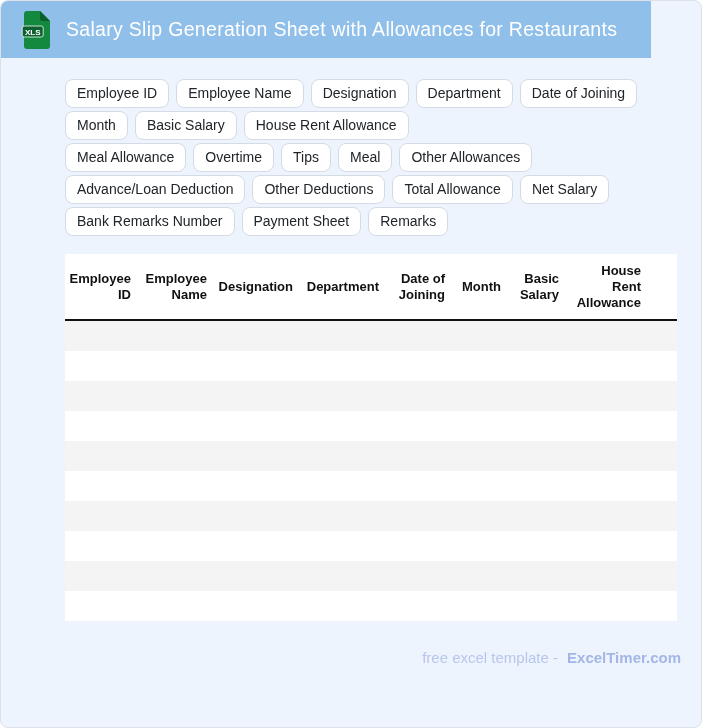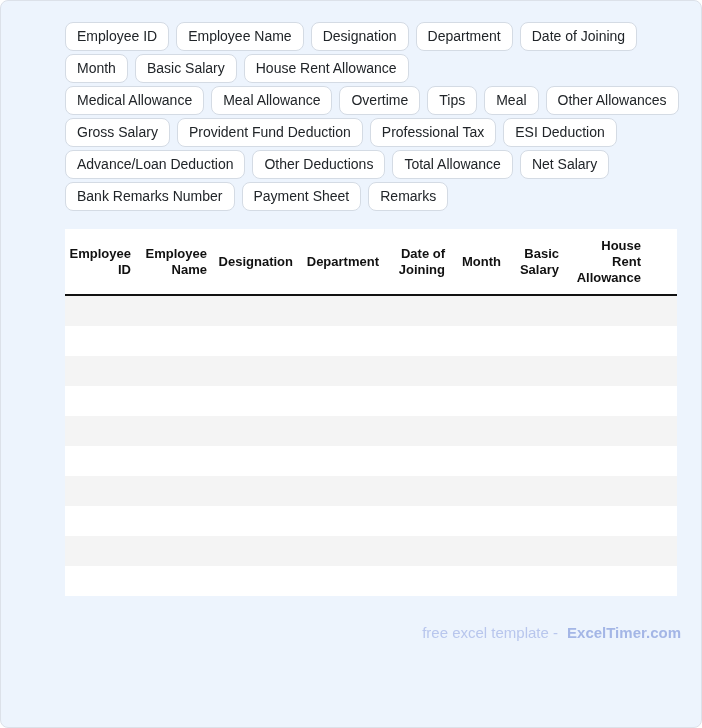--- a/index.html
+++ b/index.html
@@ -58,47 +58,49 @@
     font-size:15px;
   }
   .footer-prefix{color:var(--footer-prefix);}
   .footer-brand{color:var(--footer-brand);font-weight:bold;margin-left:9px;text-decoration:none;cursor:pointer;}
 </style>
 </head>
 <body>
 
 <div class="card">
 
+  <div class="header-bar">
+    <svg class="file-icon" viewBox="0 0 30 40" aria-hidden="true">
+      <path d="M6 1 h13 l10 10 v25 a3 3 0 0 1 -3 3 H6 a3 3 0 0 1 -3 -3 V4 a3 3 0 0 1 3 -3 Z" fill="var(--icon-green)"></path>
+      <path d="M19 1 l10 10 h-8 a2 2 0 0 1 -2 -2 Z" fill="var(--icon-fold)"></path>
+      <rect x="1.2" y="16" width="21" height="11" rx="2" fill="var(--icon-badge)" stroke="#dceee2" stroke-width="0.9"></rect>
+      <text x="11.7" y="24.6" text-anchor="middle" font-family="Liberation Sans, sans-serif" font-size="8" font-weight="bold" fill="#ffffff">XLS</text>
+    </svg>
+    <div class="page-title">Salary Slip Generation Sheet with Allowances for Restaurants</div>
+  </div>
 
   <div class="chips-section">
       <div class="chip-row">
         <button class="chip">Employee ID</button>
         <button class="chip">Employee Name</button>
         <button class="chip">Designation</button>
         <button class="chip">Department</button>
         <button class="chip">Date of Joining</button>
       </div>
       <div class="chip-row">
         <button class="chip">Month</button>
         <button class="chip">Basic Salary</button>
         <button class="chip">House Rent Allowance</button>
       </div>
       <div class="chip-row">
-        <button class="chip">Medical Allowance</button>
         <button class="chip">Meal Allowance</button>
         <button class="chip">Overtime</button>
         <button class="chip">Tips</button>
         <button class="chip">Meal</button>
         <button class="chip">Other Allowances</button>
-      </div>
-      <div class="chip-row">
-        <button class="chip">Gross Salary</button>
-        <button class="chip">Provident Fund Deduction</button>
-        <button class="chip">Professional Tax</button>
-        <button class="chip">ESI Deduction</button>
       </div>
       <div class="chip-row">
         <button class="chip">Advance/Loan Deduction</button>
         <button class="chip">Other Deductions</button>
         <button class="chip">Total Allowance</button>
         <button class="chip">Net Salary</button>
       </div>
       <div class="chip-row">
         <button class="chip">Bank Remarks Number</button>
         <button class="chip">Payment Sheet</button>

